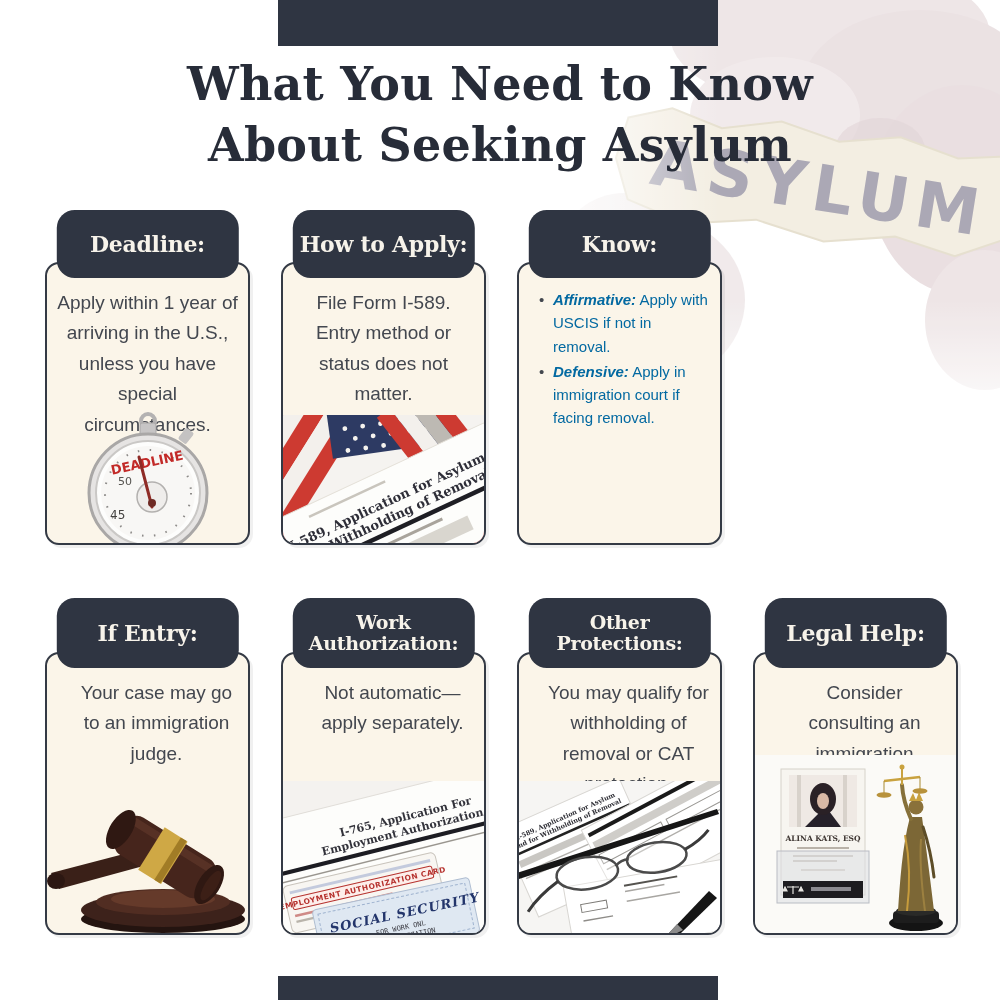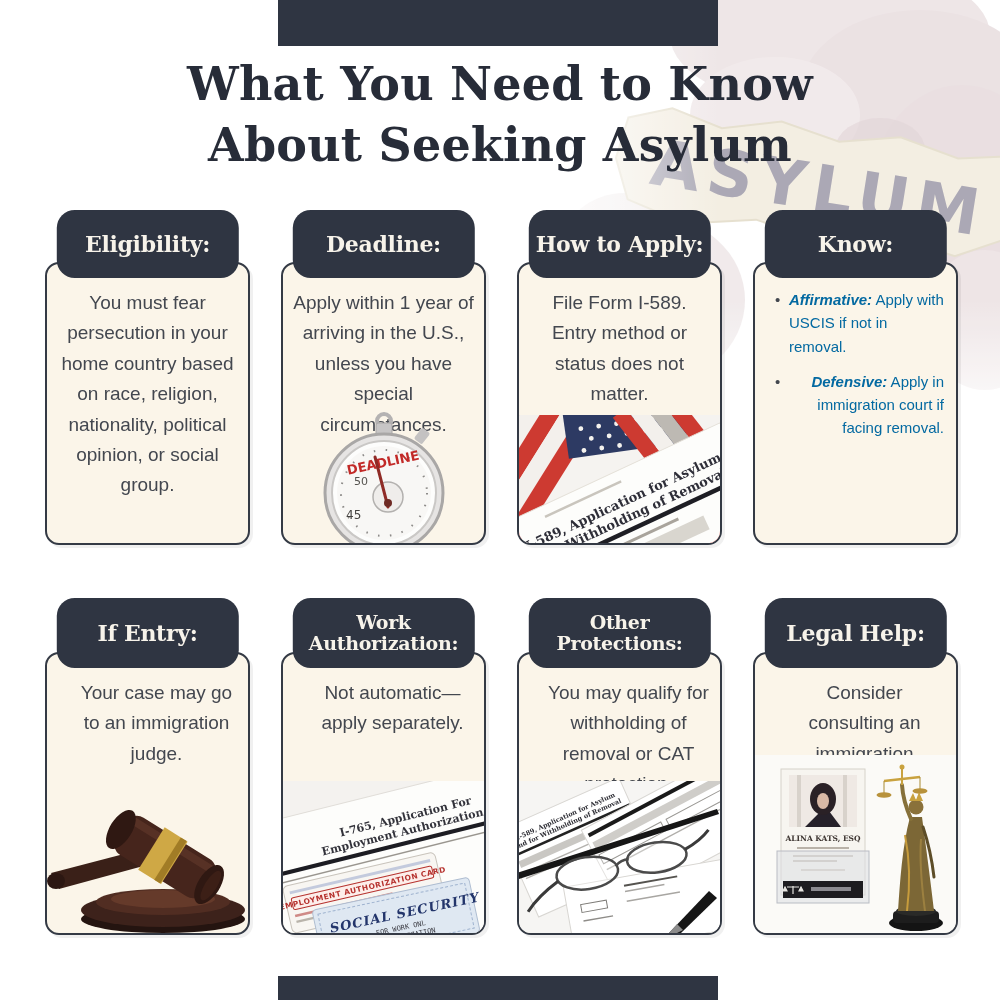--- a/index.html
+++ b/index.html
@@ -46,21 +46,21 @@
     padding:24px 10px 0 10px;
   }
   .row2 .card-body { top:54px;padding-left:28px; }
   .card-text {
     font-size:19px; line-height:1.6; color:#43474f; text-align:center;
   }
   
   .type-list { list-style:none; text-align:left; padding:0 2px 0 10px; }
   .type-list li { position:relative; padding-left:14px; font-size:15px;
                   line-height:1.55; color:#0369a1; }
-  .type-list li + li { margin-top:12px;text-align:right; }
+  .type-list li + li { margin-top:2px; }
   .type-list li::before { content:"\2022"; position:absolute; left:0; top:0; color:#43474f; }
   .type-lead { font-weight:bold; font-style:italic; }
 
   
   .card-img { position:absolute; left:0; right:0; bottom:0; pointer-events:none; }
   .img-center { display:flex; justify-content:center; }
 </style>
 </head>
 <body>
 
@@ -99,28 +99,20 @@
   <div class="accent-bar top"></div>
   <div class="accent-bar bottom"></div>
 
   <div class="title">
     <div>What You Need to Know</div>
     <div>About Seeking Asylum</div>
   </div>
 
   <div class="row row1">
 
-    <div class="card">
-      <div class="card-badge">
-        <span>Eligibility:</span>
-      </div>
-      <div class="card-body">
-        <p class="card-text">You must fear persecution in your home country based on race, religion, nationality, political opinion, or social group.</p>
-      </div>
-    </div>
 
     <div class="card">
       <div class="card-badge">
         <span>Deadline:</span>
       </div>
       <div class="card-body">
         <p class="card-text">Apply within 1 year of arriving in the U.S., unless you have special circumstances.</p>
         <div class="card-img img-center" style="height:132px;">
           <svg width="160" height="140" viewBox="0 0 160 140">
             <circle cx="80" cy="10" r="7" fill="none" stroke="#b4b2b2" stroke-width="4"></circle>

